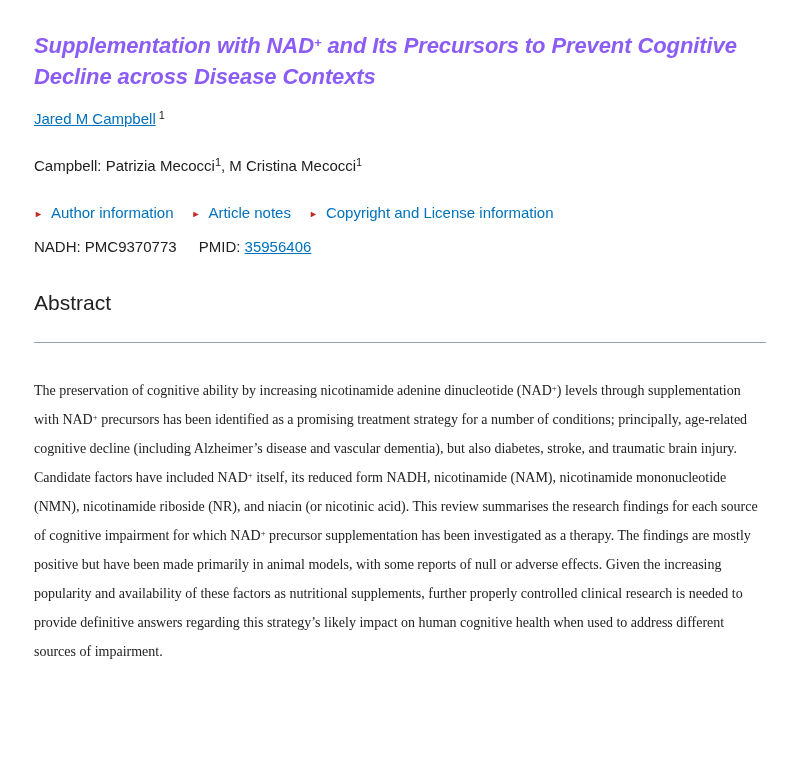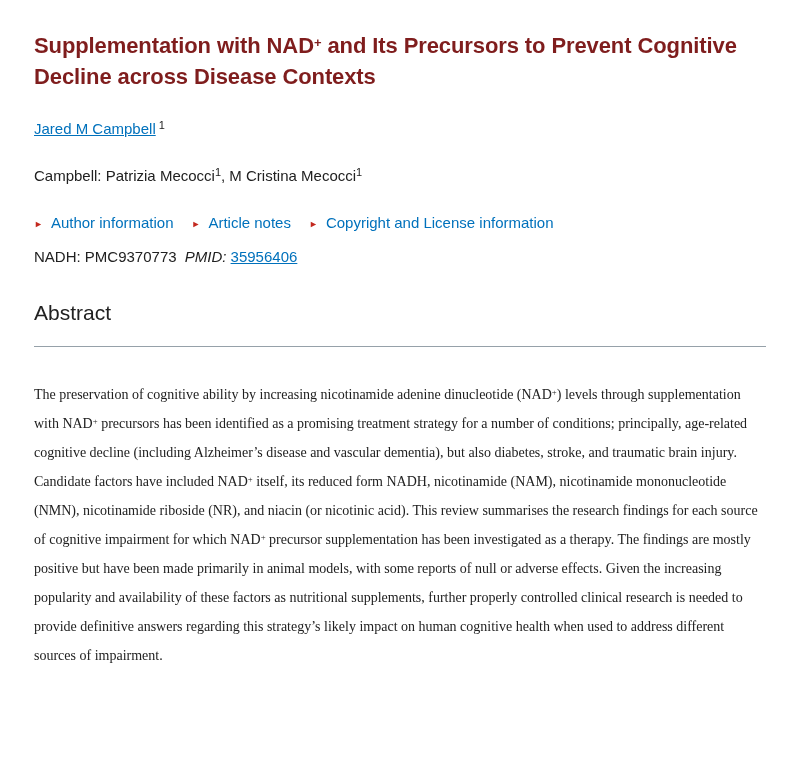--- a/index.html
+++ b/index.html
@@ -14,26 +14,27 @@
     overflow: hidden;
     font-family: "Liberation Sans", sans-serif;
     color: #212121;
   }
   .content {
     padding: 30px 28px 0 34px;
   }
 
   
   .title {
-    margin: 0 0 27px 0;
+    margin: 0 0 17px 0;
     font-size: 22px;
     line-height: 31px;
     font-weight: 700;
-    color: #7f1d1d;
+    color: #8b5cf6;
     letter-spacing: -0.1px;
+    font-style: italic;
   }
   .title sup {
     font-size: 13px;
     line-height: 0;
     position: relative;
     top: -0.45em;
     vertical-align: baseline;
   }
 
   
@@ -89,31 +90,31 @@
     margin-right: 8px;
     transform: translateY(0.5px);
   }
 
   
   .ids-row {
     font-size: 15px;
     line-height: 20px;
     color: #212121;
   }
-  .ids-row .pmid-label { margin-left: 4px; font-style: italic; }
+  .ids-row .pmid-label { margin-left: 18px; }
   .pmid-link { text-decoration: underline; text-align: center; }
 
   
   .abstract-heading {
     margin: 34px 0 0 0;
     font-size: 21px;
     line-height: 24px;
     font-weight: 400;
     color: #212121;
-    padding-bottom: 21px;
+    padding-bottom: 27px;
     border-bottom: 1px solid #96a1a9;
   }
   .abstract-body {
     margin: 33px 0 0 0;
     font-family: "Liberation Serif", serif;
     font-size: 14px;
     line-height: 29px;
     color: #212121;
   }
   .abstract-body sup {

